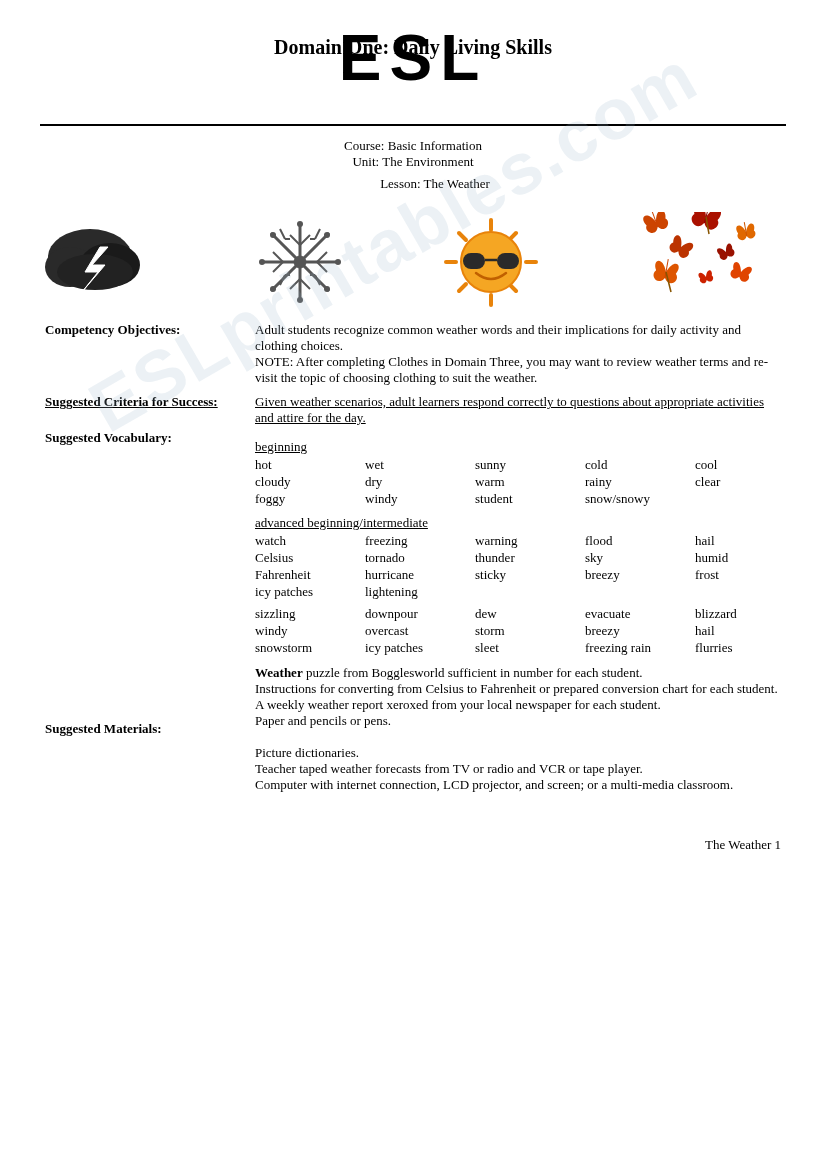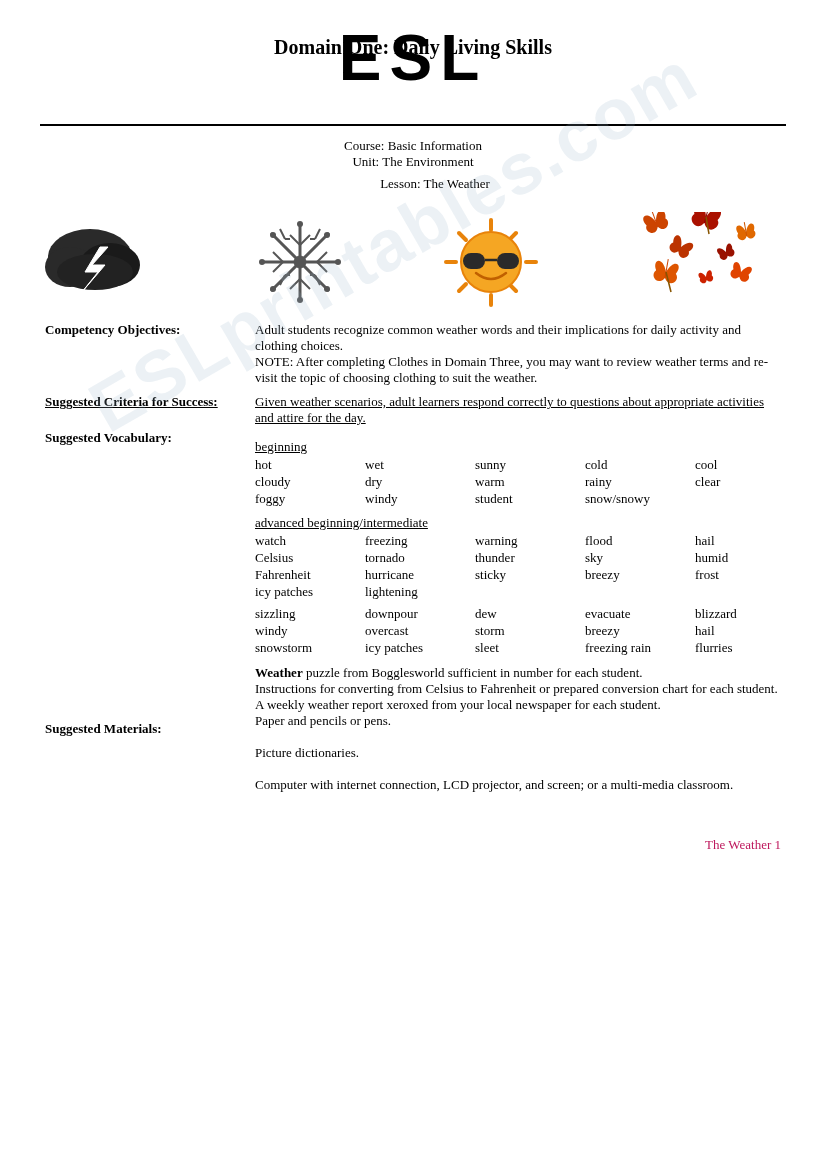--- a/index.html
+++ b/index.html
@@ -172,21 +172,21 @@
       font-size: 13px;
       flex: 1;
     }
     .materials-body .bold { font-weight: bold; }
 
     
     .footer {
       text-align: right;
       padding: 20px 45px 10px 0;
       font-size: 13px;
-      color: #be185d;
+      color: #000000;
     }
 
     
     .icon-storm { width: 120px; height: 90px; }
     .icon-snowflake { width: 90px; height: 90px; }
     .icon-sun { width: 100px; height: 95px; }
     .icon-autumn { width: 140px; height: 100px; }
   </style>
 </head>
 <body>
@@ -433,21 +433,21 @@
 
     <div class="materials-section">
       <div class="materials-label">Suggested Materials:</div>
       <div class="materials-body">
         <span class="bold">Weather</span><span> puzzle from Bogglesworld sufficient in number for each student.</span><br>
         <span>Instructions for converting from Celsius to Fahrenheit or prepared conversion chart for each student.</span><br>
         <span>A weekly weather report xeroxed from your local newspaper for each student.</span><br>
         <span>Paper and pencils or pens.</span><br>
         <br>
         <span>Picture dictionaries.</span><br>
-        <br>
+        <span>Teacher taped weather forecasts from TV or radio and VCR or tape player.</span><br>
         <span>Computer with internet connection, LCD projector, and screen; or a multi-media classroom.</span>
       </div>
     </div>
 
   </div>
 
   <div class="footer">
     <span>The Weather   1</span>
   </div>
 

